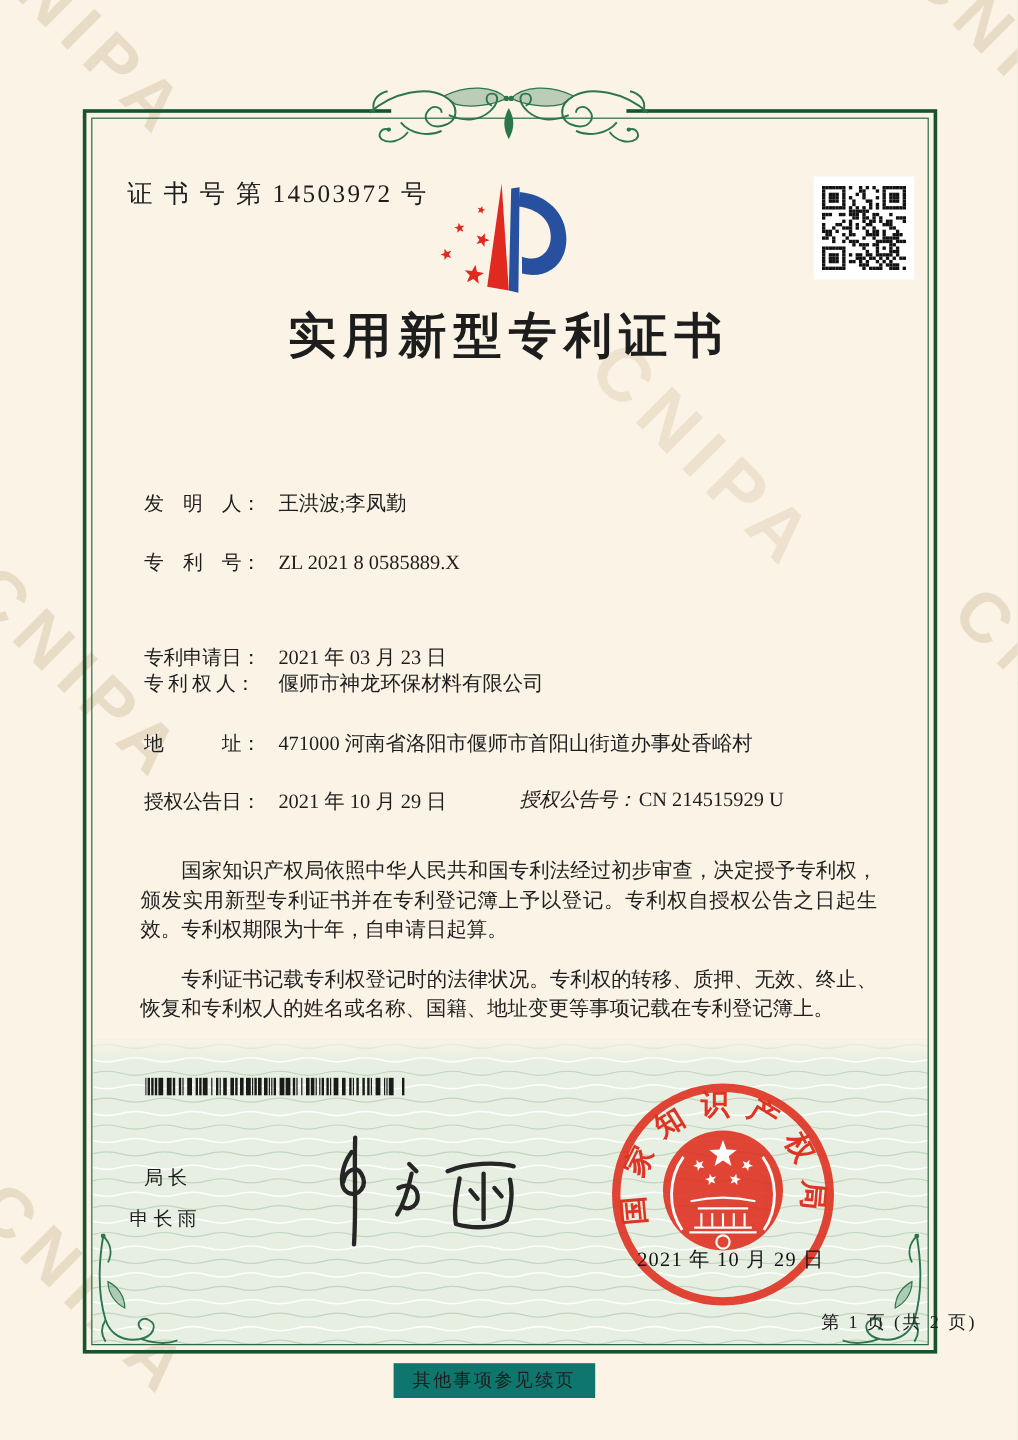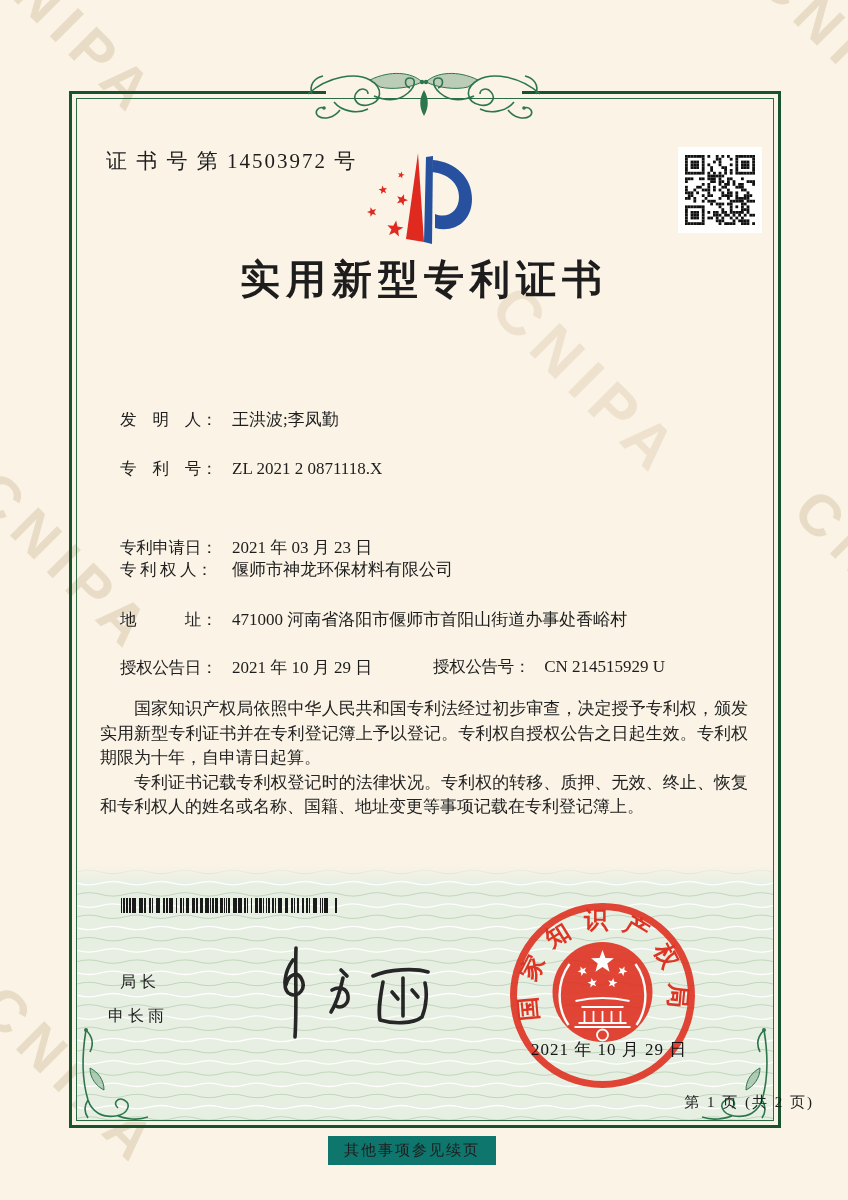--- a/index.html
+++ b/index.html
@@ -24,21 +24,21 @@
   .title{position:absolute;left:0;top:252px;width:100%;text-align:center;font-size:40px;
       font-weight:bold;letter-spacing:6px;z-index:5;}
   
   .frow{position:absolute;left:120px;width:640px;font-size:17px;z-index:5;white-space:nowrap;}
   .flabel{display:inline-block;width:112px;font-size:16.5px;letter-spacing:-0.3px;vertical-align:baseline;}
   .fvalue{font-size:17px;}
   .fgroup2{position:absolute;left:313px;top:0;}
   
   .bodytext{position:absolute;left:100px;top:697px;width:648px;font-size:17px;line-height:24.6px;
       text-align:justify;z-index:5;color:#222;}
-  .bodytext p{margin:0;text-indent:2em;}
+  .bodytext p{margin:17px;text-indent:2em;}
   
   .barcode{position:absolute;left:121px;top:898px;z-index:5;}
   .sig-title{position:absolute;left:120px;top:972px;font-size:16px;letter-spacing:4px;z-index:5;}
   .sig-name{position:absolute;left:108px;top:1006px;font-size:16px;letter-spacing:4px;z-index:5;}
   .signature{position:absolute;left:255px;top:944px;z-index:5;}
   .seal{position:absolute;left:505px;top:898px;z-index:6;opacity:.95;}
   .seal-date{position:absolute;left:531px;top:1038px;font-size:17px;letter-spacing:1px;
       color:#141414;z-index:7;white-space:nowrap;}
   .pageno{position:absolute;left:0;top:1093px;width:96%;text-align:right;font-size:15px;
       letter-spacing:2px;z-index:5;}
@@ -449,35 +449,35 @@
         </g>
       </svg>
   </div>
 
   <div class="title">实用新型专利证书</div>
 
   <div class="frow" style="top:408px;">
     <span class="flabel">发　明　人：</span><span class="fvalue">王洪波;李凤勤</span>
   </div>
   <div class="frow" style="top:458px;">
-    <span class="flabel">专　利　号：</span><span class="fvalue">ZL 2021 2 0871118.X</span>
+    <span class="flabel">专　利　号：</span><span class="fvalue">ZL 2021 8 0585889.X</span>
   </div>
   <div class="frow" style="top:508px;margin-top:28px;">
     <span class="flabel">专利申请日：</span><span class="fvalue">2021 年 03 月 23 日</span>
   </div>
   <div class="frow" style="top:558px;">
     <span class="flabel">专 利 权 人：</span><span class="fvalue">偃师市神龙环保材料有限公司</span>
   </div>
   <div class="frow" style="top:608px;">
     <span class="flabel">地　　　址：</span><span class="fvalue">471000 河南省洛阳市偃师市首阳山街道办事处香峪村</span>
   </div>
   <div class="frow" style="top:656px;">
     <span class="flabel">授权公告日：</span><span class="fvalue">2021 年 10 月 29 日</span>
     <span class="fgroup2">
-      <span class="flabel" style="width:auto;margin-right:14px;">授权公告号：</span><span class="fvalue">CN 214515929 U</span>
+      <span class="flabel" style="width:auto;margin-right:2px;font-style:italic;">授权公告号：</span><span class="fvalue">CN 214515929 U</span>
     </span>
   </div>
 
   <div class="bodytext">
     <p>国家知识产权局依照中华人民共和国专利法经过初步审查，决定授予专利权，颁发实用新型专利证书并在专利登记簿上予以登记。专利权自授权公告之日起生效。专利权期限为十年，自申请日起算。</p>
     <p>专利证书记载专利权登记时的法律状况。专利权的转移、质押、无效、终止、恢复和专利权人的姓名或名称、国籍、地址变更等事项记载在专利登记簿上。</p>
   </div>
 
   <svg class="barcode" width="217" height="15">
     <g id="barcode-bars" fill="#1a1a1a">

